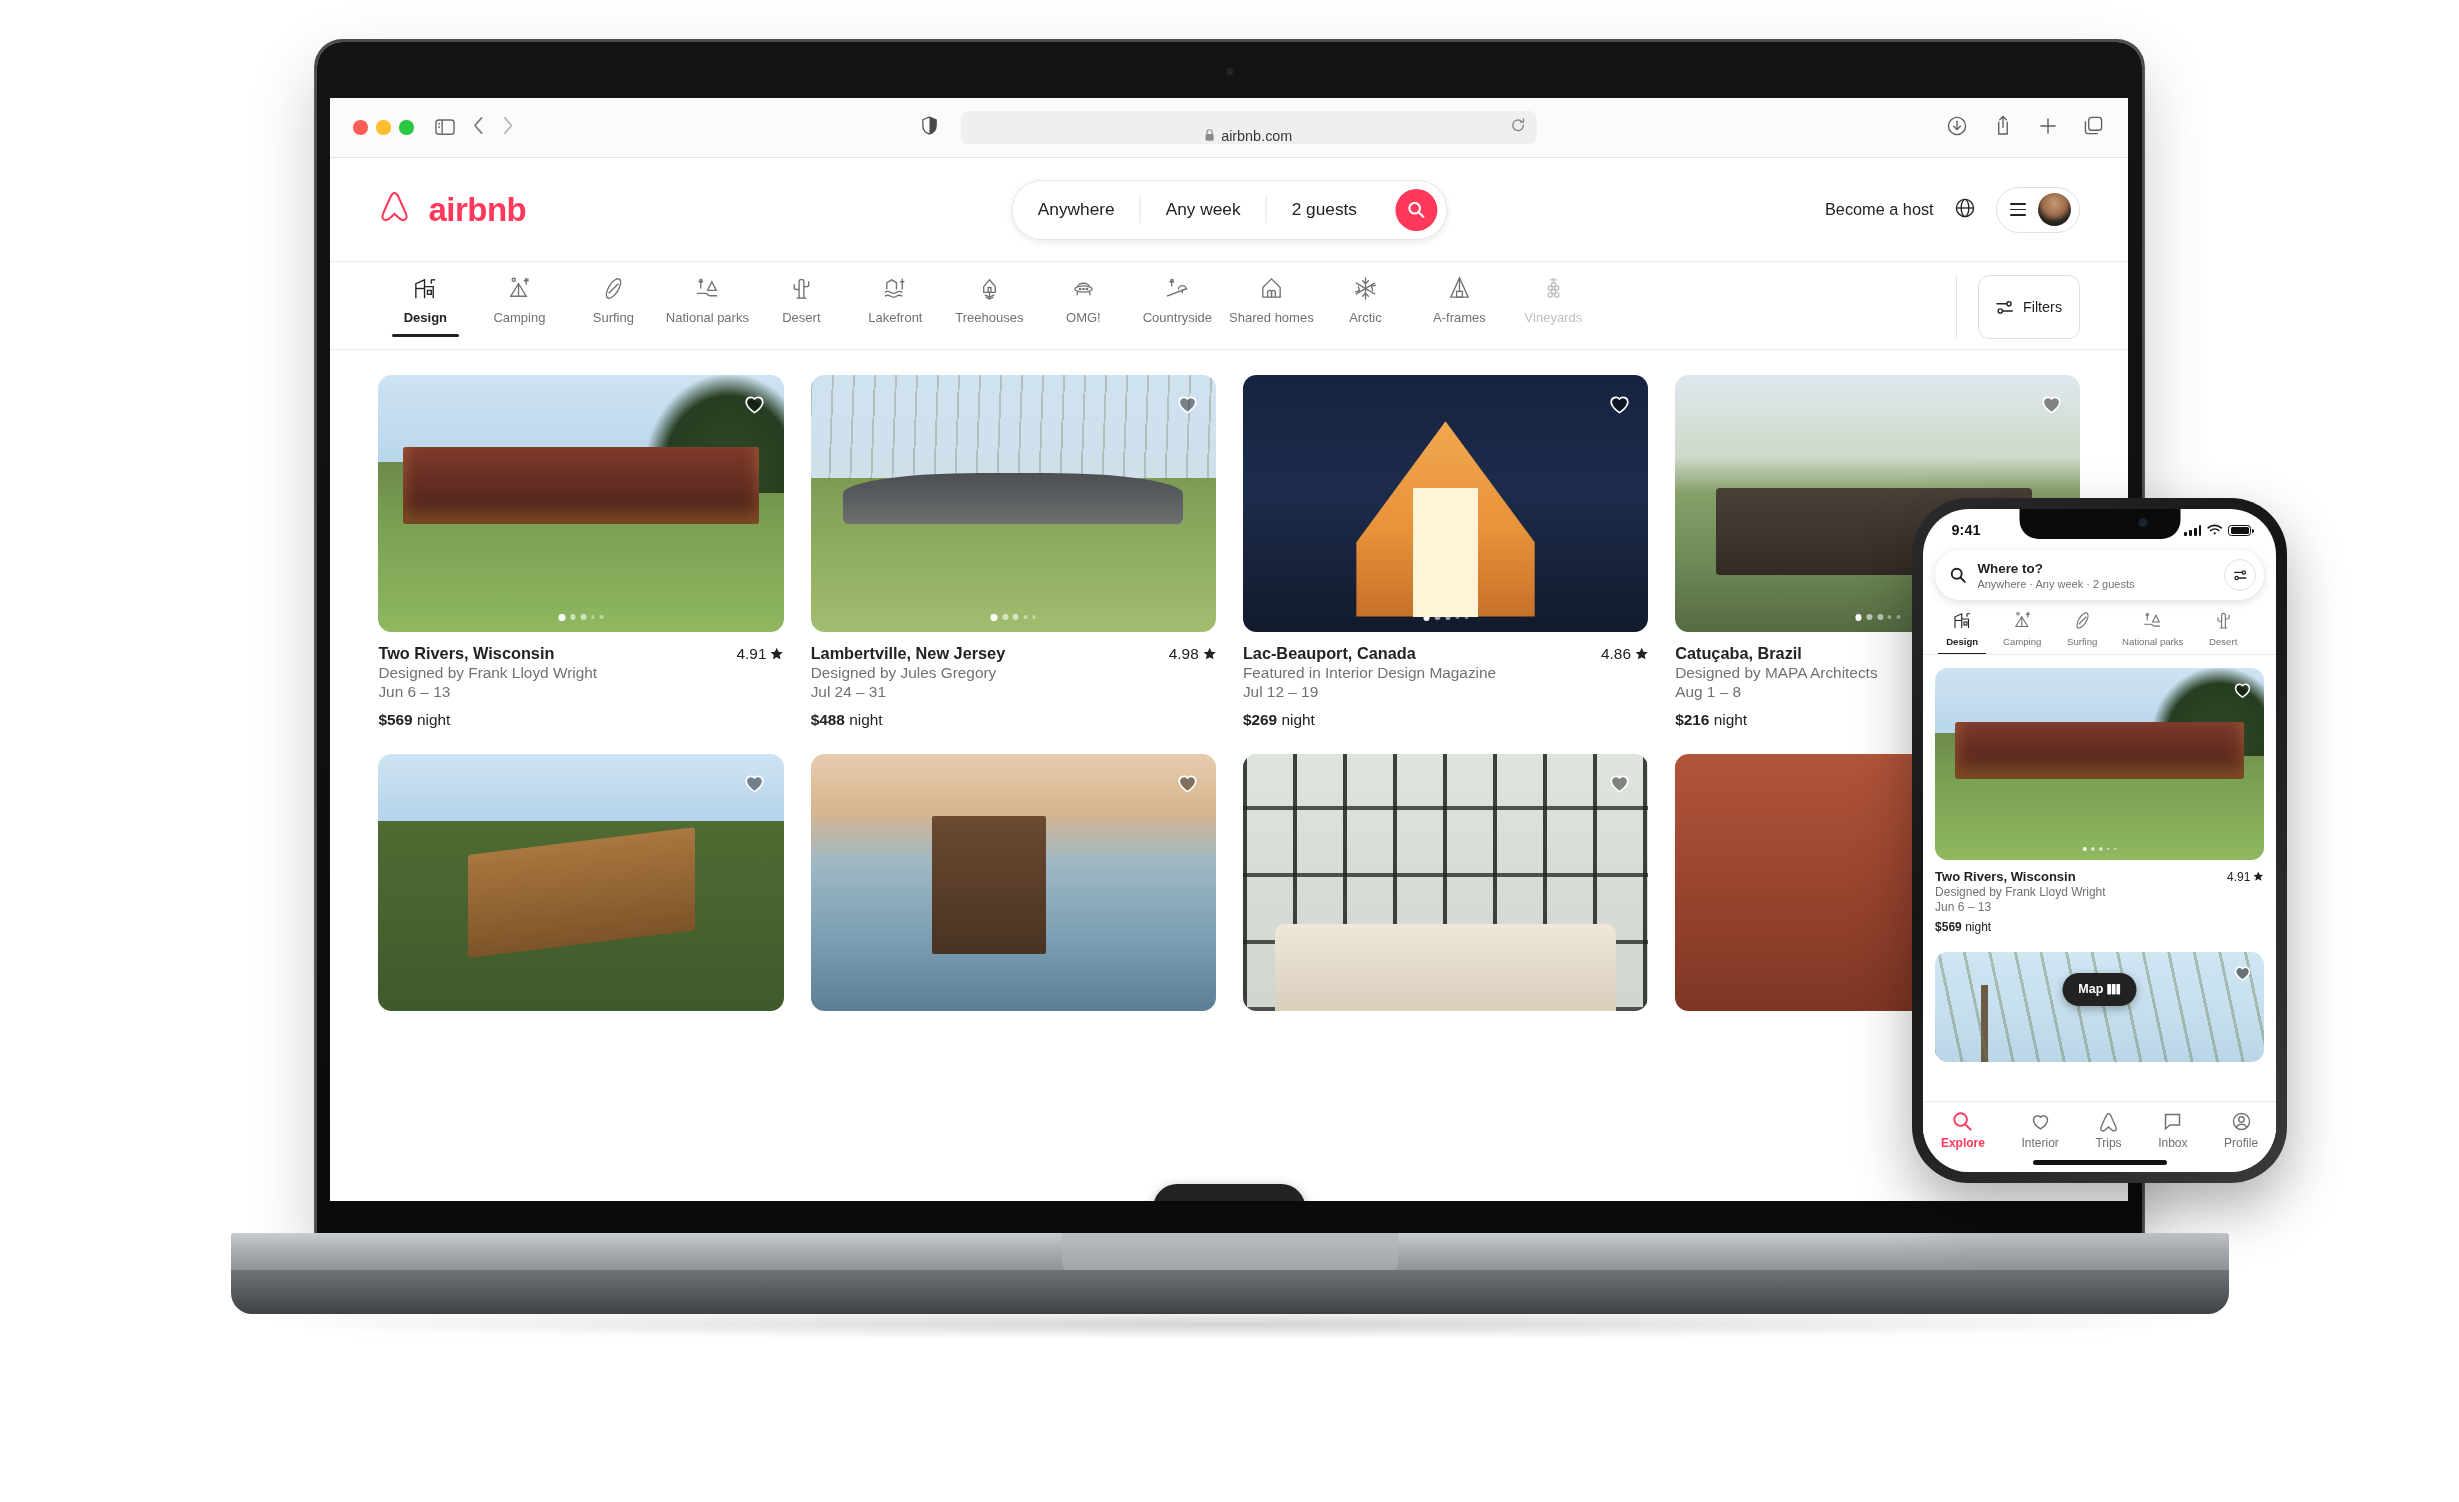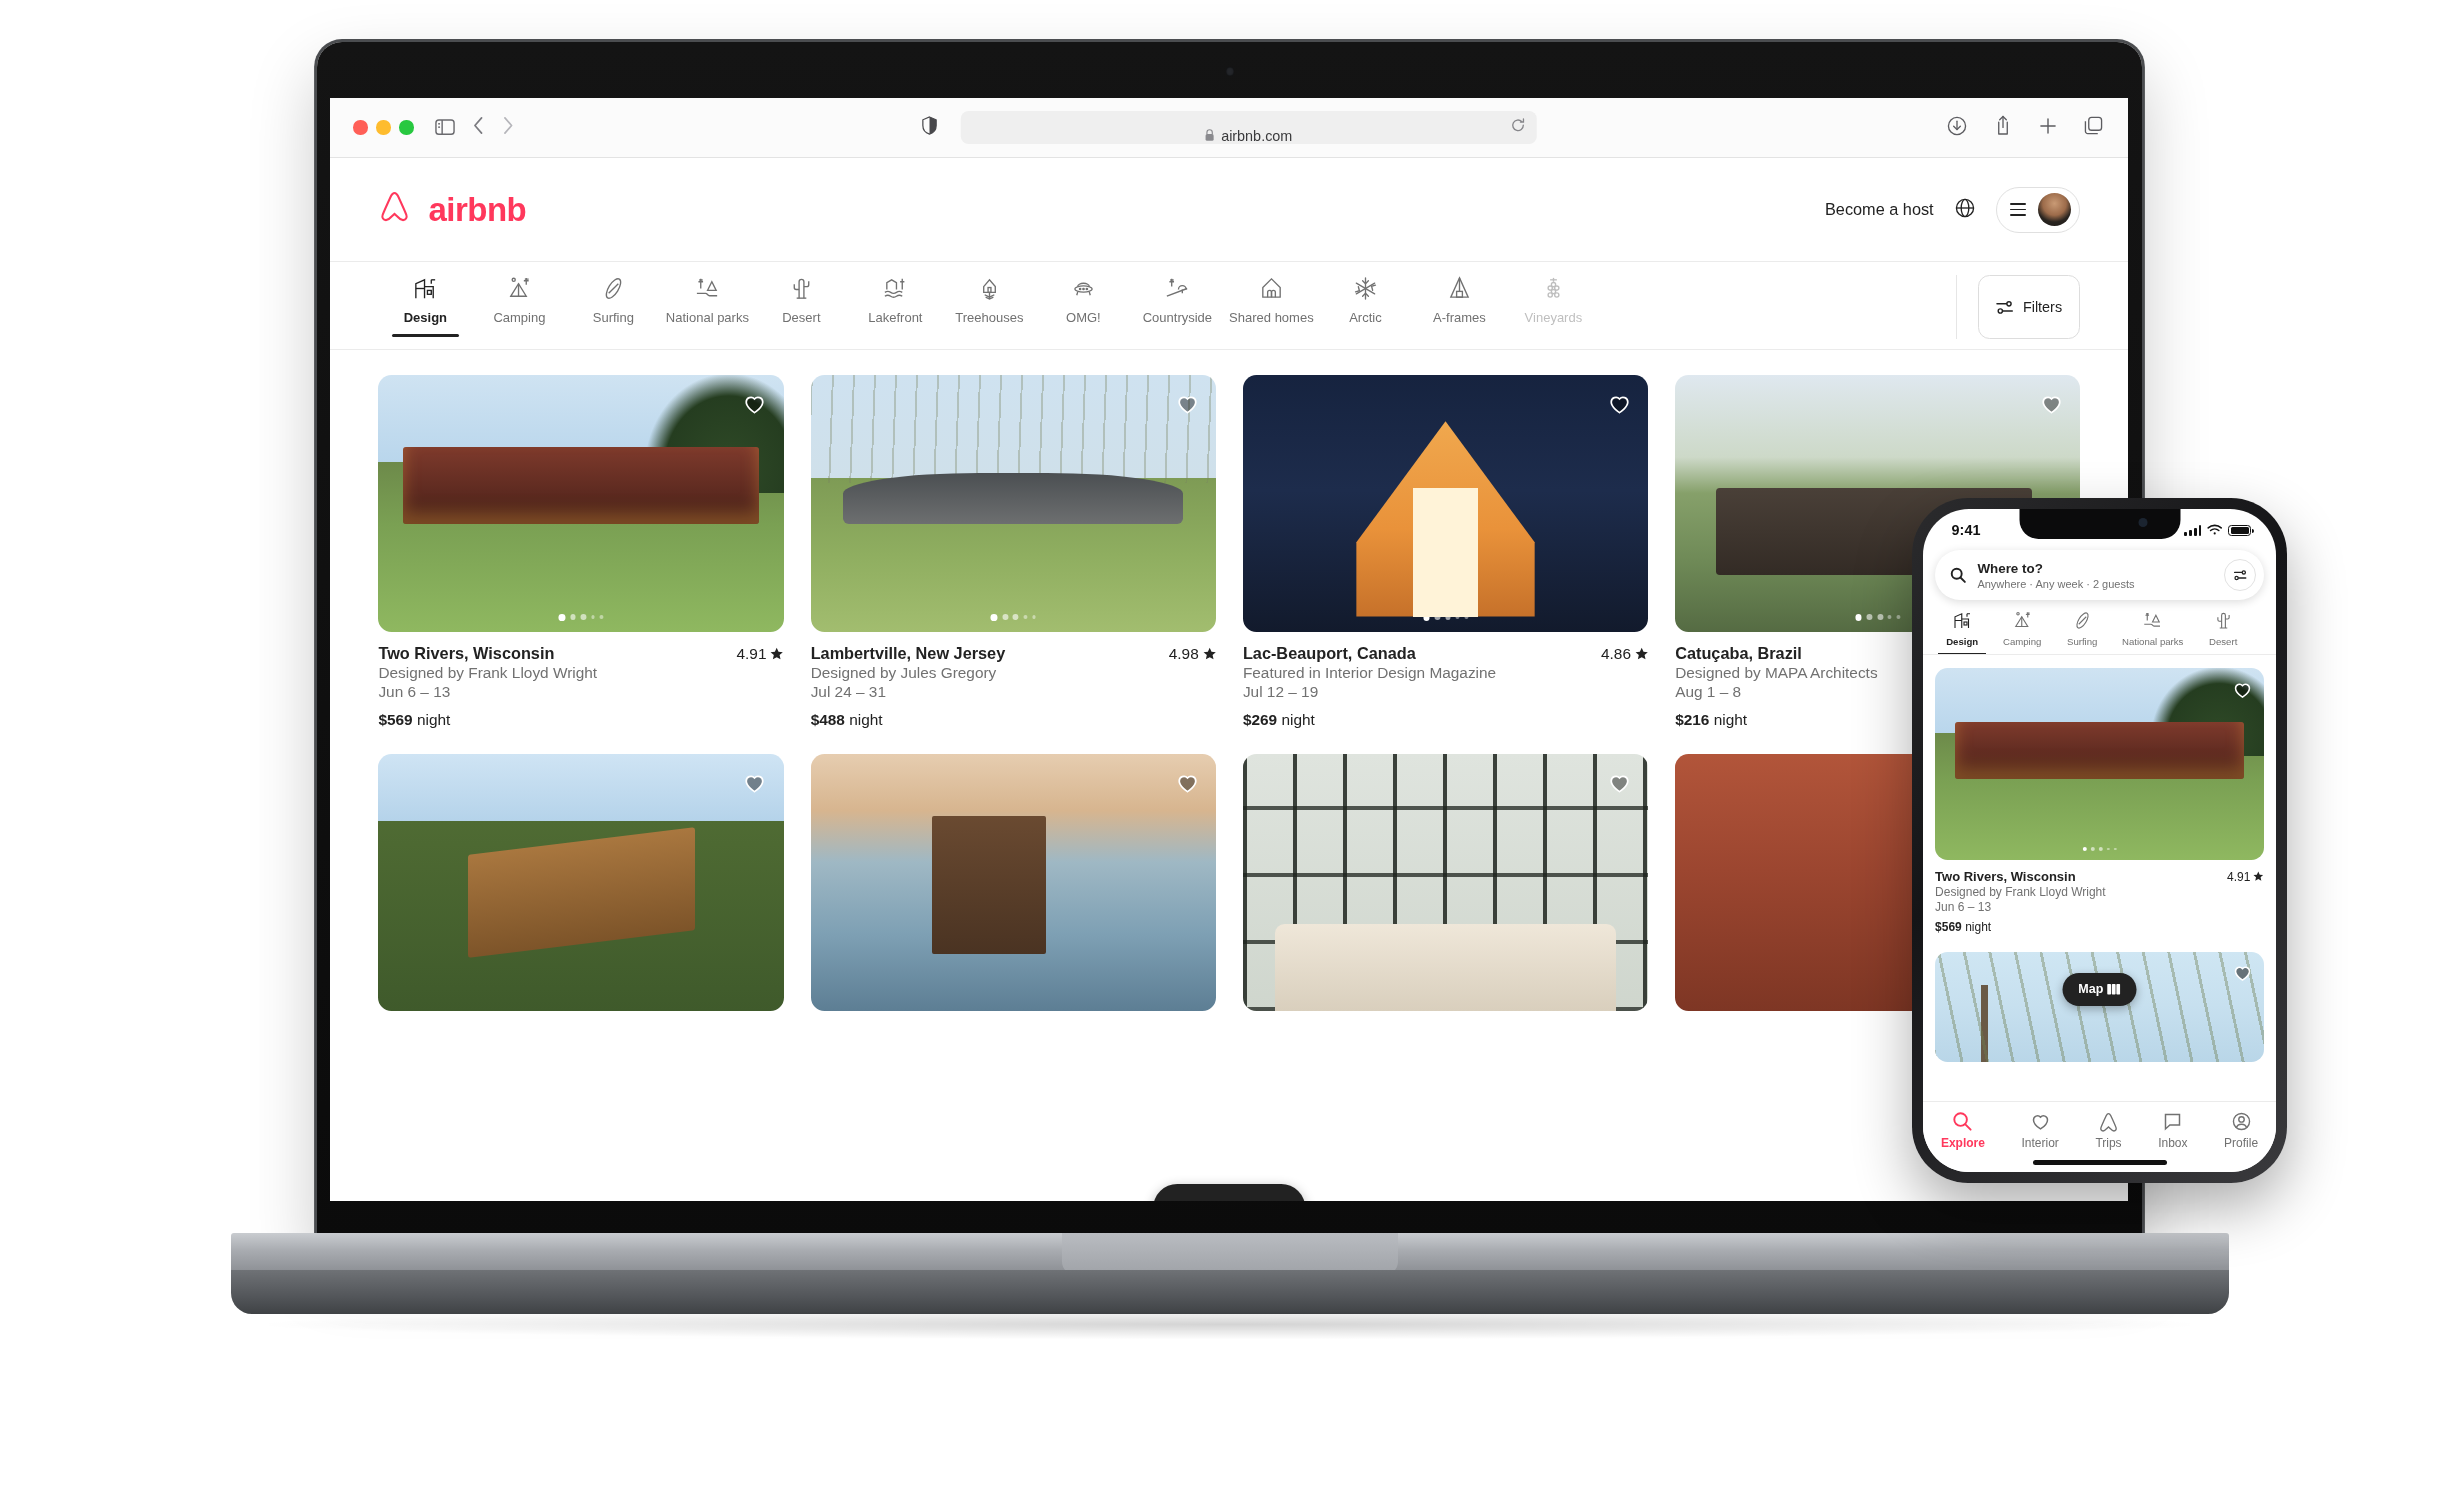--- a/index.html
+++ b/index.html
@@ -411,20 +411,33 @@
         <div class="ab-header">
           <div class="ab-logo">
             <span>
               <svg width="33" height="35" viewBox="0 0 34 36" fill="none" stroke="#FF385C" stroke-width="2.1">
                 <path d="M17 3c1.6 0 2.6 1.1 3.6 3.2 1.2 2.6 7.3 16 8.6 19.4 1 2.7-.6 5.4-3.4 5.4-2 0-3.6-1.2-5.3-3.2L17 24.6l-3.5 3.2c-1.7 2-3.3 3.2-5.3 3.2-2.8 0-4.4-2.7-3.4-5.4C6.1 22.2 12.2 8.8 13.4 6.2 14.4 4.1 15.4 3 17 3z"></path>
               </svg>
             </span>
             <span class="ab-logo-text">airbnb</span>
           </div>
 
+          <div class="searchpill">
+            <span class="sp-seg">Anywhere</span>
+            <span class="sp-div"></span>
+            <span class="sp-seg">Any week</span>
+            <span class="sp-div"></span>
+            <span class="sp-seg">2 guests</span>
+            <span class="sp-btn">
+              <svg width="17.3" height="17.3" viewBox="0 0 18 18" fill="none" stroke="#fff" stroke-width="2.2" stroke-linecap="round">
+                  <circle cx="7.5" cy="7.5" r="5.5"></circle>
+                  <line x1="11.6" y1="11.6" x2="16.5" y2="16.5"></line>
+                </svg>
+            </span>
+          </div>
 
           <div class="hdr-right">
             <span class="become-host">Become a host</span>
             <span class="globe">
               <svg width="20" height="20" viewBox="0 0 21 21" fill="none" stroke="currentColor" stroke-width="1.4">
                   <circle cx="10.5" cy="10.5" r="9"></circle>
                   <ellipse cx="10.5" cy="10.5" rx="4" ry="9"></ellipse>
                   <line x1="1.5" y1="10.5" x2="19.5" y2="10.5"></line>
                 </svg>
             </span>

